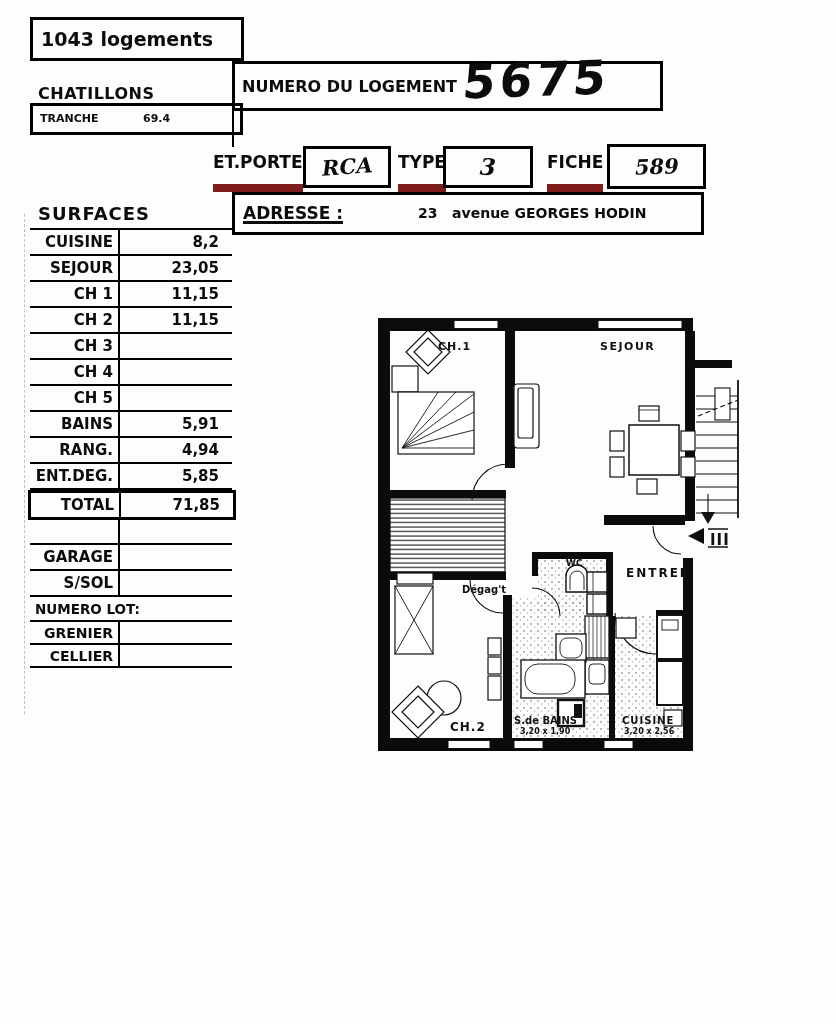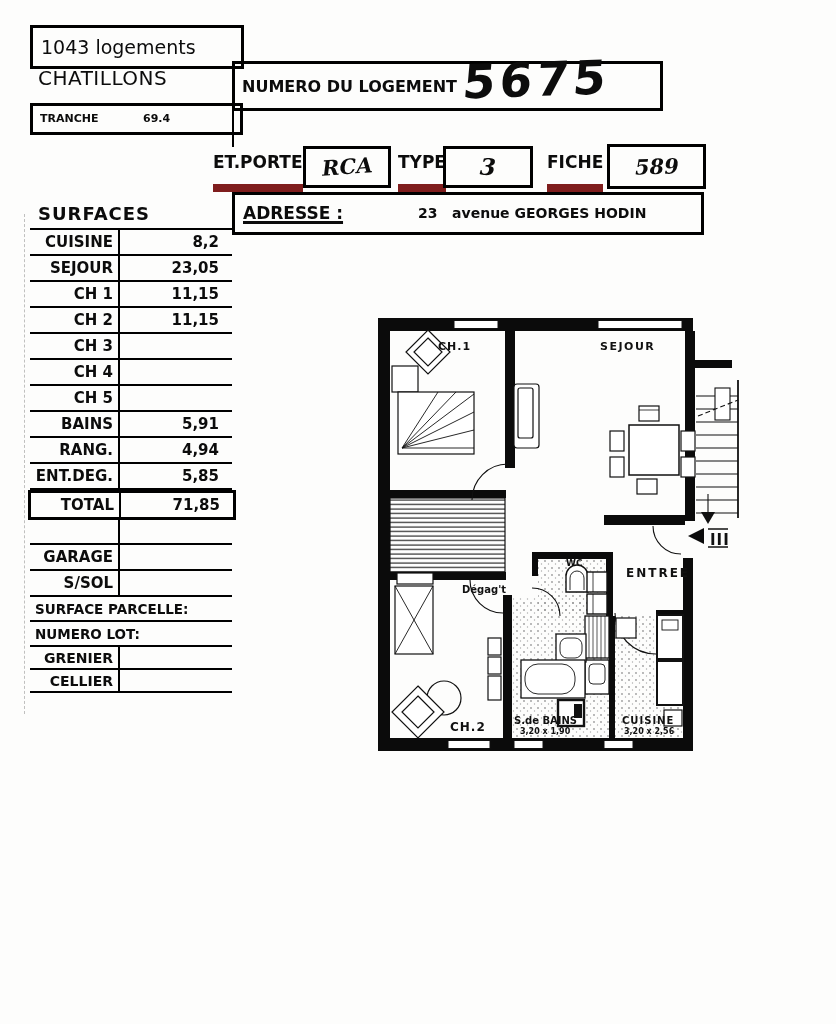--- a/index.html
+++ b/index.html
@@ -1,22 +1,22 @@
 <!DOCTYPE html>
 <html><head>
 <meta charset="utf-8">
 <style>
   html,body{margin:0;padding:0;background:#e8e8e8;}
   .page{position:relative;width:836px;height:1024px;background:#fdfdfc;overflow:hidden;
         font-family:"DejaVu Sans","Liberation Sans",sans-serif;color:#0c0c0c;}
   .abs{position:absolute;}
   
   .box-project{left:30px;top:17px;width:200px;height:38px;border:3px solid #000;
-      font-size:19px;font-weight:400;padding-left:8px;line-height:38px;margin-top:8px;}
-  .site-label{left:38px;top:66px;font-size:20px;font-weight:400;letter-spacing:.5px;}
+      font-size:19px;font-weight:700;padding-left:8px;line-height:38px;}
+  .site-label{left:38px;top:84px;font-size:16px;font-weight:700;letter-spacing:.5px;}
   .box-tranche{left:30px;top:103px;width:200px;height:26px;border:3px solid #000;
       font-size:11px;font-weight:800;line-height:26px;padding-left:7px;}
   .tranche-val{position:absolute;left:110px;top:0;}
   .vline{left:232px;top:61px;width:2px;height:86px;background:#000;}
   .box-numero{left:232px;top:61px;width:425px;height:44px;border:3px solid #000;}
   .numero-label{position:absolute;left:7px;top:13px;font-size:16px;font-weight:800;}
   .numero-val{position:absolute;left:228px;top:-12px;font-weight:900;font-size:47px;
       letter-spacing:4px;transform:rotate(-2deg) skewX(-7deg);}
   
   .ulab{font-size:17px;font-weight:700;border-bottom:8px solid #7f1d1d;padding-bottom:12px;}
@@ -143,21 +143,20 @@
         <div class="sv"></div>
       </div>
     <div class="srow">
         <div class="sl">GARAGE</div>
         <div class="sv"></div>
       </div>
     <div class="srow">
         <div class="sl">S/SOL</div>
         <div class="sv"></div>
       </div>
-    <div class="srow fullrow">SURFACE PARCELLE:</div>
     <div class="srow fullrow">NUMERO LOT:</div>
     <div class="srow smallrow">
         <div class="sl">GRENIER</div>
         <div class="sv"></div>
       </div>
     <div class="srow smallrow">
         <div class="sl">CELLIER</div>
         <div class="sv"></div>
       </div>
   </div>

